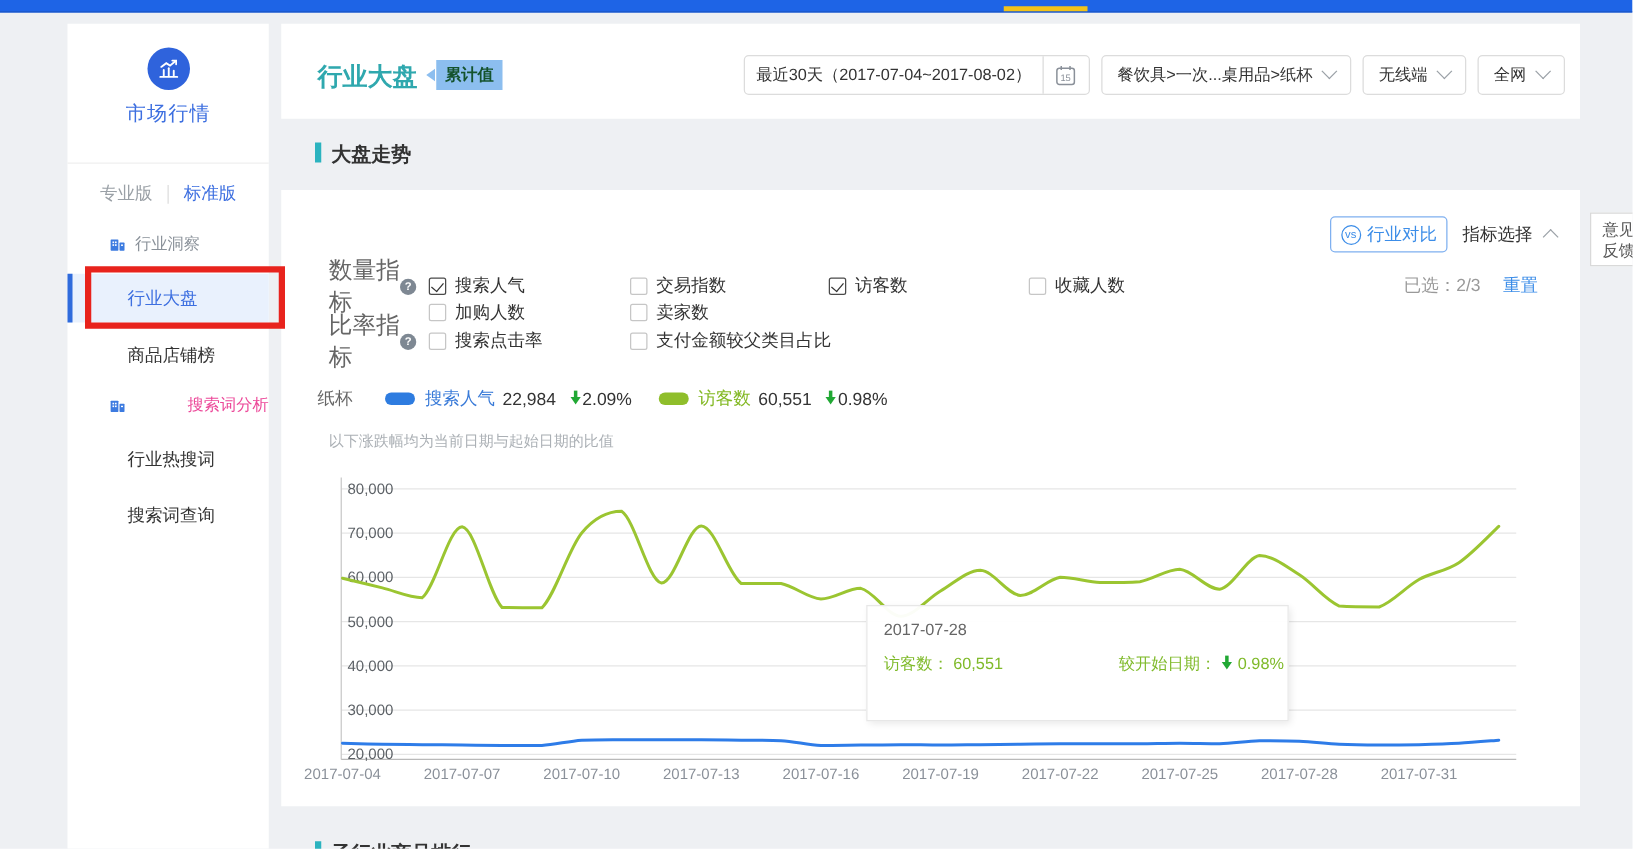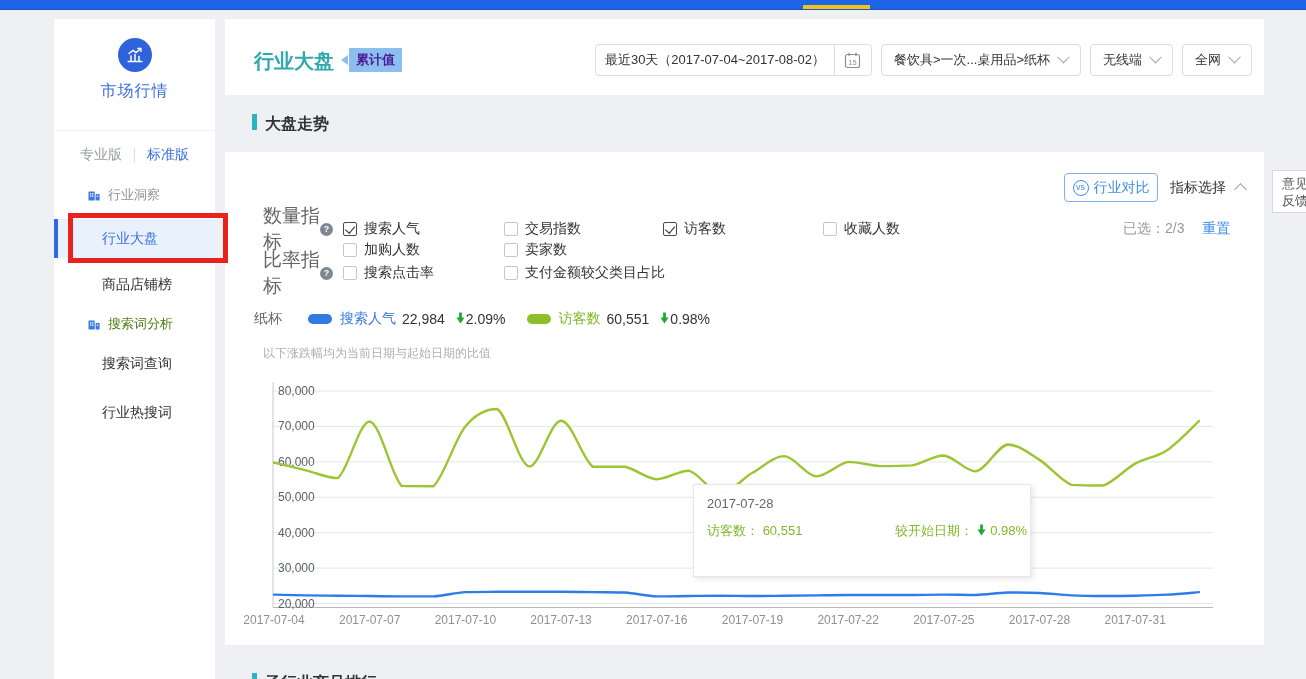--- a/index.html
+++ b/index.html
@@ -20,35 +20,35 @@
   .side-app-title { text-align:center; margin-top:9px; font-size:16px; color:#3d6fe0; letter-spacing:1px; }
   .side-divider { border-bottom:1px solid #efefef; margin-top:28px; }
   .side-tabs { display:flex; align-items:center; justify-content:center; height:48px; font-size:14px; }
   .side-tab { cursor:pointer; }
   .side-tab.inactive { color:#9aa0a6; }
   .side-tab.active { color:#3d6fe0; }
   .side-tab-sep { width:1px; height:15px; background:#ddd; margin:0 12px; }
   .menu { position:relative; }
   .menu-group { display:flex; align-items:center; height:28px; padding-left:33px; font-size:13px; color:#8a9199; cursor:pointer; }
   .menu-group .gicon { margin-right:7px; display:inline-flex; }
-  .menu-group.lighter { color:#4d7c0f; }
+  .menu-group.lighter { color:#ec4899;justify-content:space-between; }
   .menu-item { display:flex; align-items:center; height:39px; padding-left:48px; font-size:14px; color:#333; cursor:pointer; position:relative; }
   .menu-item.active { background:#e9f1fd; color:#3d6fe0; }
   .menu-item.active::before { content:""; position:absolute; left:0; top:0; bottom:0; width:4px; background:#2f6bdc; }
   .mg-1 { margin-top:2px; }
   .mi-1 { margin-top:10px; }
   .mi-2 { margin-top:7px; }
   .mg-2 { margin-top:6px; }
   .mi-3 { margin-top:10px; }
   .mi-4 { margin-top:6px; }
   .red-annotation { position:absolute; left:68px; top:213px; width:160px; height:50px; border:5px solid #e8231d; z-index:50; pointer-events:none; }
   
   .header-card { position:absolute; left:225px; top:19px; width:1039px; height:76px; background:#fff; }
   .page-title { position:absolute; left:29px; top:29px; font-size:20px; font-weight:bold; color:#2fa8ae; }
-  .badge { position:absolute; left:124px; top:29px; height:24px; background:#8cbeef; color:#4c1d95; font-size:13px; font-weight:bold; line-height:24px; padding:0 7px; }
+  .badge { position:absolute; left:124px; top:29px; height:24px; background:#8cbeef; color:#14532d; font-size:13px; font-weight:bold; line-height:24px; padding:0 7px; }
   .badge::before { content:""; position:absolute; left:-8px; top:7px; border:5px solid transparent; border-right:7px solid #8cbeef; border-left:none; }
   .hdr-controls { position:absolute; right:12px; top:25px; display:flex; align-items:center;padding-left:40px; }
   .ctl { height:32px; border:1px solid #dcdcdc; border-radius:4px; background:#fff; display:flex; align-items:center; font-size:13px; color:#333; cursor:pointer; }
   .date-ctl .date-text { padding:0 9px; }
   .date-ctl .cal-box { width:37px; align-self:stretch; border-left:1px solid #dcdcdc; display:flex; align-items:center; justify-content:center; }
   .drop { padding:0 12px; margin-left:9px; }
   .chev-down { width:9px; height:9px; border-right:1.6px solid #9aa0a6; border-bottom:1.6px solid #9aa0a6; transform:rotate(45deg) translate(-1px,-1px); margin-left:9px; margin-top:-4px; }
   .chev-up { width:9px; height:9px; border-right:1.6px solid #9aa0a6; border-bottom:1.6px solid #9aa0a6; transform:rotate(-135deg); margin-left:10px; margin-top:6px; }
   
   .section-head { position:absolute; display:flex; align-items:flex-start; }
@@ -160,25 +160,25 @@
             <rect x="3" y="5.2" width="1.3" height="1.3" fill="#fff"></rect>
             <rect x="5" y="5.2" width="1.3" height="1.3" fill="#fff"></rect>
             <rect x="3" y="7.4" width="1.3" height="1.3" fill="#fff"></rect>
             <rect x="5" y="7.4" width="1.3" height="1.3" fill="#fff"></rect>
             <rect x="9.8" y="7.6" width="1.6" height="1.1" fill="#fff"></rect>
           </g>
         </svg>
       </span>
       <span>搜索词分析</span>
     </div>
+    <div class="menu-item mi-3">
+      <span>行业热搜词</span>
+    </div>
     <div class="menu-item mi-4">
       <span>搜索词查询</span>
-    </div>
-    <div class="menu-item mi-3">
-      <span>行业热搜词</span>
     </div>
   </nav>
 </aside>
 
 <div class="red-annotation"></div>
 
 <header class="header-card">
   <h1 class="page-title">行业大盘</h1>
   <span class="badge">累计值</span>
   <div class="hdr-controls">

